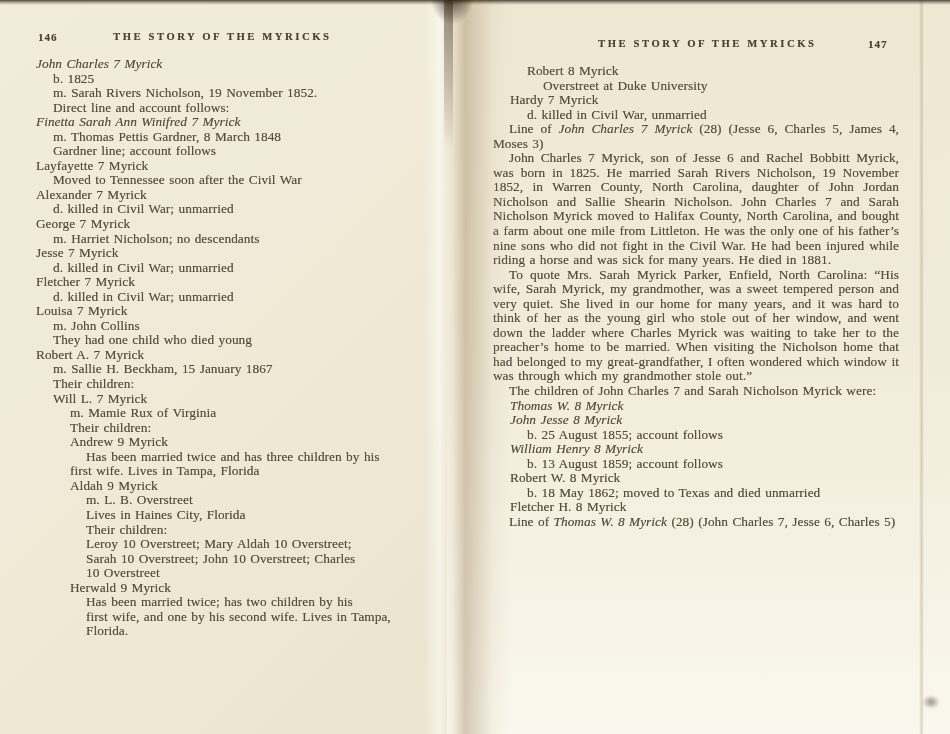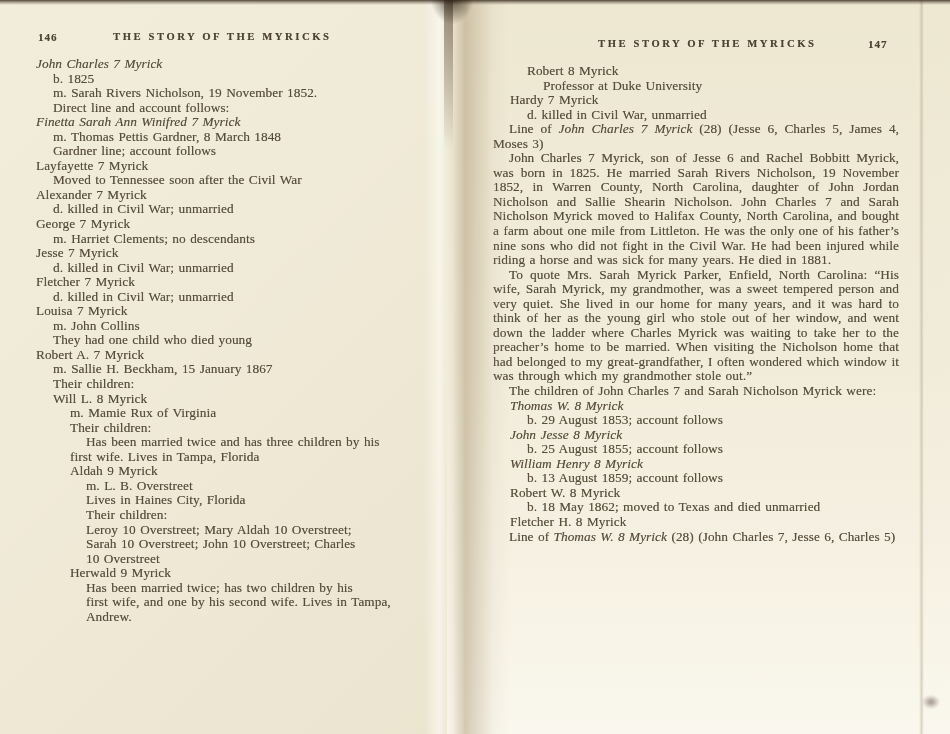--- a/index.html
+++ b/index.html
@@ -96,64 +96,64 @@
         <div class="ln i1"><span>m. Sarah Rivers Nicholson, 19 November 1852.</span></div>
         <div class="ln i1"><span>Direct line and account follows:</span></div>
         <div class="ln"><span class="it">Finetta Sarah Ann Winifred 7 Myrick</span></div>
         <div class="ln i1"><span>m. Thomas Pettis Gardner, 8 March 1848</span></div>
         <div class="ln i1"><span>Gardner line; account follows</span></div>
         <div class="ln"><span>Layfayette 7 Myrick</span></div>
         <div class="ln i1"><span>Moved to Tennessee soon after the Civil War</span></div>
         <div class="ln"><span>Alexander 7 Myrick</span></div>
         <div class="ln i1"><span>d. killed in Civil War; unmarried</span></div>
         <div class="ln"><span>George 7 Myrick</span></div>
-        <div class="ln i1"><span>m. Harriet Clements; no descendants</span></div>
+        <div class="ln i1"><span>m. Harriet Nicholson; no descendants</span></div>
         <div class="ln"><span>Jesse 7 Myrick</span></div>
         <div class="ln i1"><span>d. killed in Civil War; unmarried</span></div>
         <div class="ln"><span>Fletcher 7 Myrick</span></div>
         <div class="ln i1"><span>d. killed in Civil War; unmarried</span></div>
         <div class="ln"><span>Louisa 7 Myrick</span></div>
         <div class="ln i1"><span>m. John Collins</span></div>
         <div class="ln i1"><span>They had one child who died young</span></div>
         <div class="ln"><span>Robert A. 7 Myrick</span></div>
         <div class="ln i1"><span>m. Sallie H. Beckham, 15 January 1867</span></div>
         <div class="ln i1"><span>Their children:</span></div>
-        <div class="ln i1"><span>Will L. 8 Myrick</span></div>
+        <div class="ln i1"><span>Will L. 7 Myrick</span></div>
         <div class="ln i2"><span>m. Mamie Rux of Virginia</span></div>
         <div class="ln i2"><span>Their children:</span></div>
+        <div class="ln i2"><span>Andrew 9 Myrick</span></div>
         <div class="ln i3"><span>Has been married twice and has three children by his</span></div>
         <div class="ln i2"><span>first wife. Lives in Tampa, Florida</span></div>
         <div class="ln i2"><span>Aldah 9 Myrick</span></div>
         <div class="ln i3"><span>m. L. B. Overstreet</span></div>
         <div class="ln i3"><span>Lives in Haines City, Florida</span></div>
         <div class="ln i3"><span>Their children:</span></div>
         <div class="ln i3"><span>Leroy 10 Overstreet; Mary Aldah 10 Overstreet;</span></div>
         <div class="ln i3"><span>Sarah 10 Overstreet; John 10 Overstreet; Charles</span></div>
         <div class="ln i3"><span>10 Overstreet</span></div>
         <div class="ln i2"><span>Herwald 9 Myrick</span></div>
         <div class="ln i3"><span>Has been married twice; has two children by his</span></div>
         <div class="ln i3"><span>first wife, and one by his second wife. Lives in Tampa,</span></div>
-        <div class="ln i3"><span>Andrew.</span></div>
+        <div class="ln i3"><span>Florida.</span></div>
       </div>
   </div>
 
   <div class="page right">
     <span class="ptitle">THE STORY OF THE MYRICKS</span>
     <span class="pgnum">147</span>
     <div class="pcontent">
         <div class="ln i2"><span>Robert 8 Myrick</span></div>
-        <div class="ln i3"><span>Professor at Duke University</span></div>
+        <div class="ln i3"><span>Overstreet at Duke University</span></div>
         <div class="ln i1"><span>Hardy 7 Myrick</span></div>
         <div class="ln i2"><span>d. killed in Civil War, unmarried</span></div>
         <div class="para"><span>Line of </span><span class="it">John Charles 7 Myrick</span><span> (28) (Jesse 6, Charles 5, James 4, Moses 3)</span></div>
         <div class="para"><span>John Charles 7 Myrick, son of Jesse 6 and Rachel Bobbitt Myrick, was born in 1825. He married Sarah Rivers Nicholson, 19 November 1852, in Warren County, North Carolina, daughter of John Jordan Nicholson and Sallie Shearin Nicholson. John Charles 7 and Sarah Nicholson Myrick moved to Halifax County, North Carolina, and bought a farm about one mile from Littleton. He was the only one of his father’s nine sons who did not fight in the Civil War. He had been injured while riding a horse and was sick for many years. He died in 1881.</span></div>
         <div class="para"><span>To quote Mrs. Sarah Myrick Parker, Enfield, North Carolina: “His wife, Sarah Myrick, my grandmother, was a sweet tempered person and very quiet. She lived in our home for many years, and it was hard to think of her as the young girl who stole out of her window, and went down the ladder where Charles Myrick was waiting to take her to the preacher’s home to be married. When visiting the Nicholson home that had belonged to my great-grandfather, I often wondered which window it was through which my grandmother stole out.”</span></div>
         <div class="para"><span>The children of John Charles 7 and Sarah Nicholson Myrick were:</span></div>
         <div class="ln i1"><span class="it">Thomas W. 8 Myrick</span></div>
-        <div class="ln i2"><span>b. 29 August 1853; account follows</span></div>
         <div class="ln i1"><span class="it">John Jesse 8 Myrick</span></div>
         <div class="ln i2"><span>b. 25 August 1855; account follows</span></div>
         <div class="ln i1"><span class="it">William Henry 8 Myrick</span></div>
         <div class="ln i2"><span>b. 13 August 1859; account follows</span></div>
         <div class="ln i1"><span>Robert W. 8 Myrick</span></div>
         <div class="ln i2"><span>b. 18 May 1862; moved to Texas and died unmarried</span></div>
         <div class="ln i1"><span>Fletcher H. 8 Myrick</span></div>
         <div class="para"><span>Line of </span><span class="it">Thomas W. 8 Myrick</span><span> (28) (John Charles 7, Jesse 6, Charles 5)</span></div>
       </div>
   </div>

